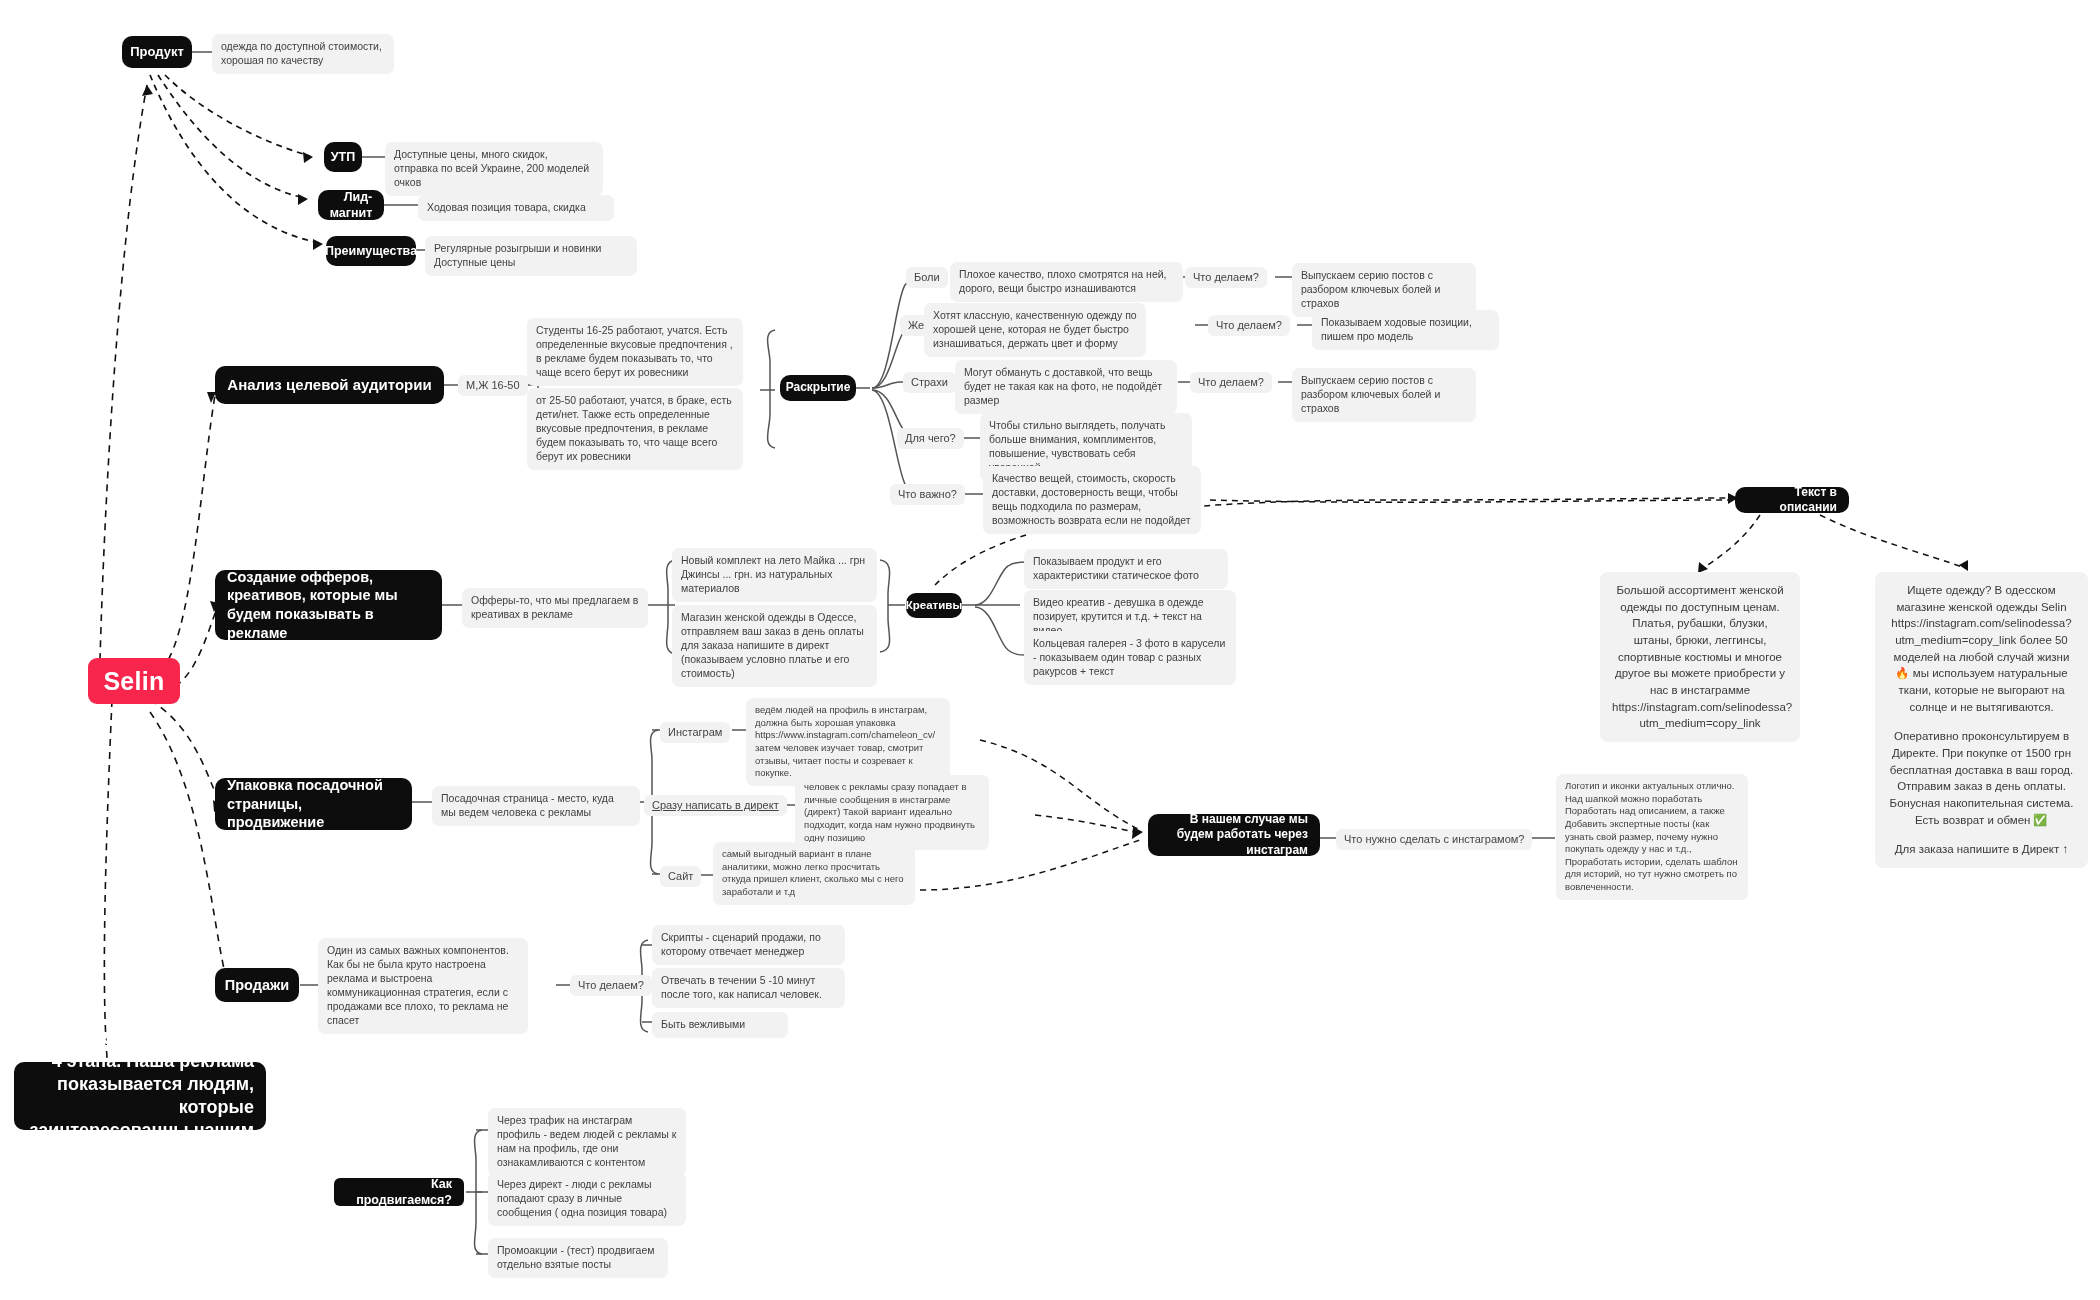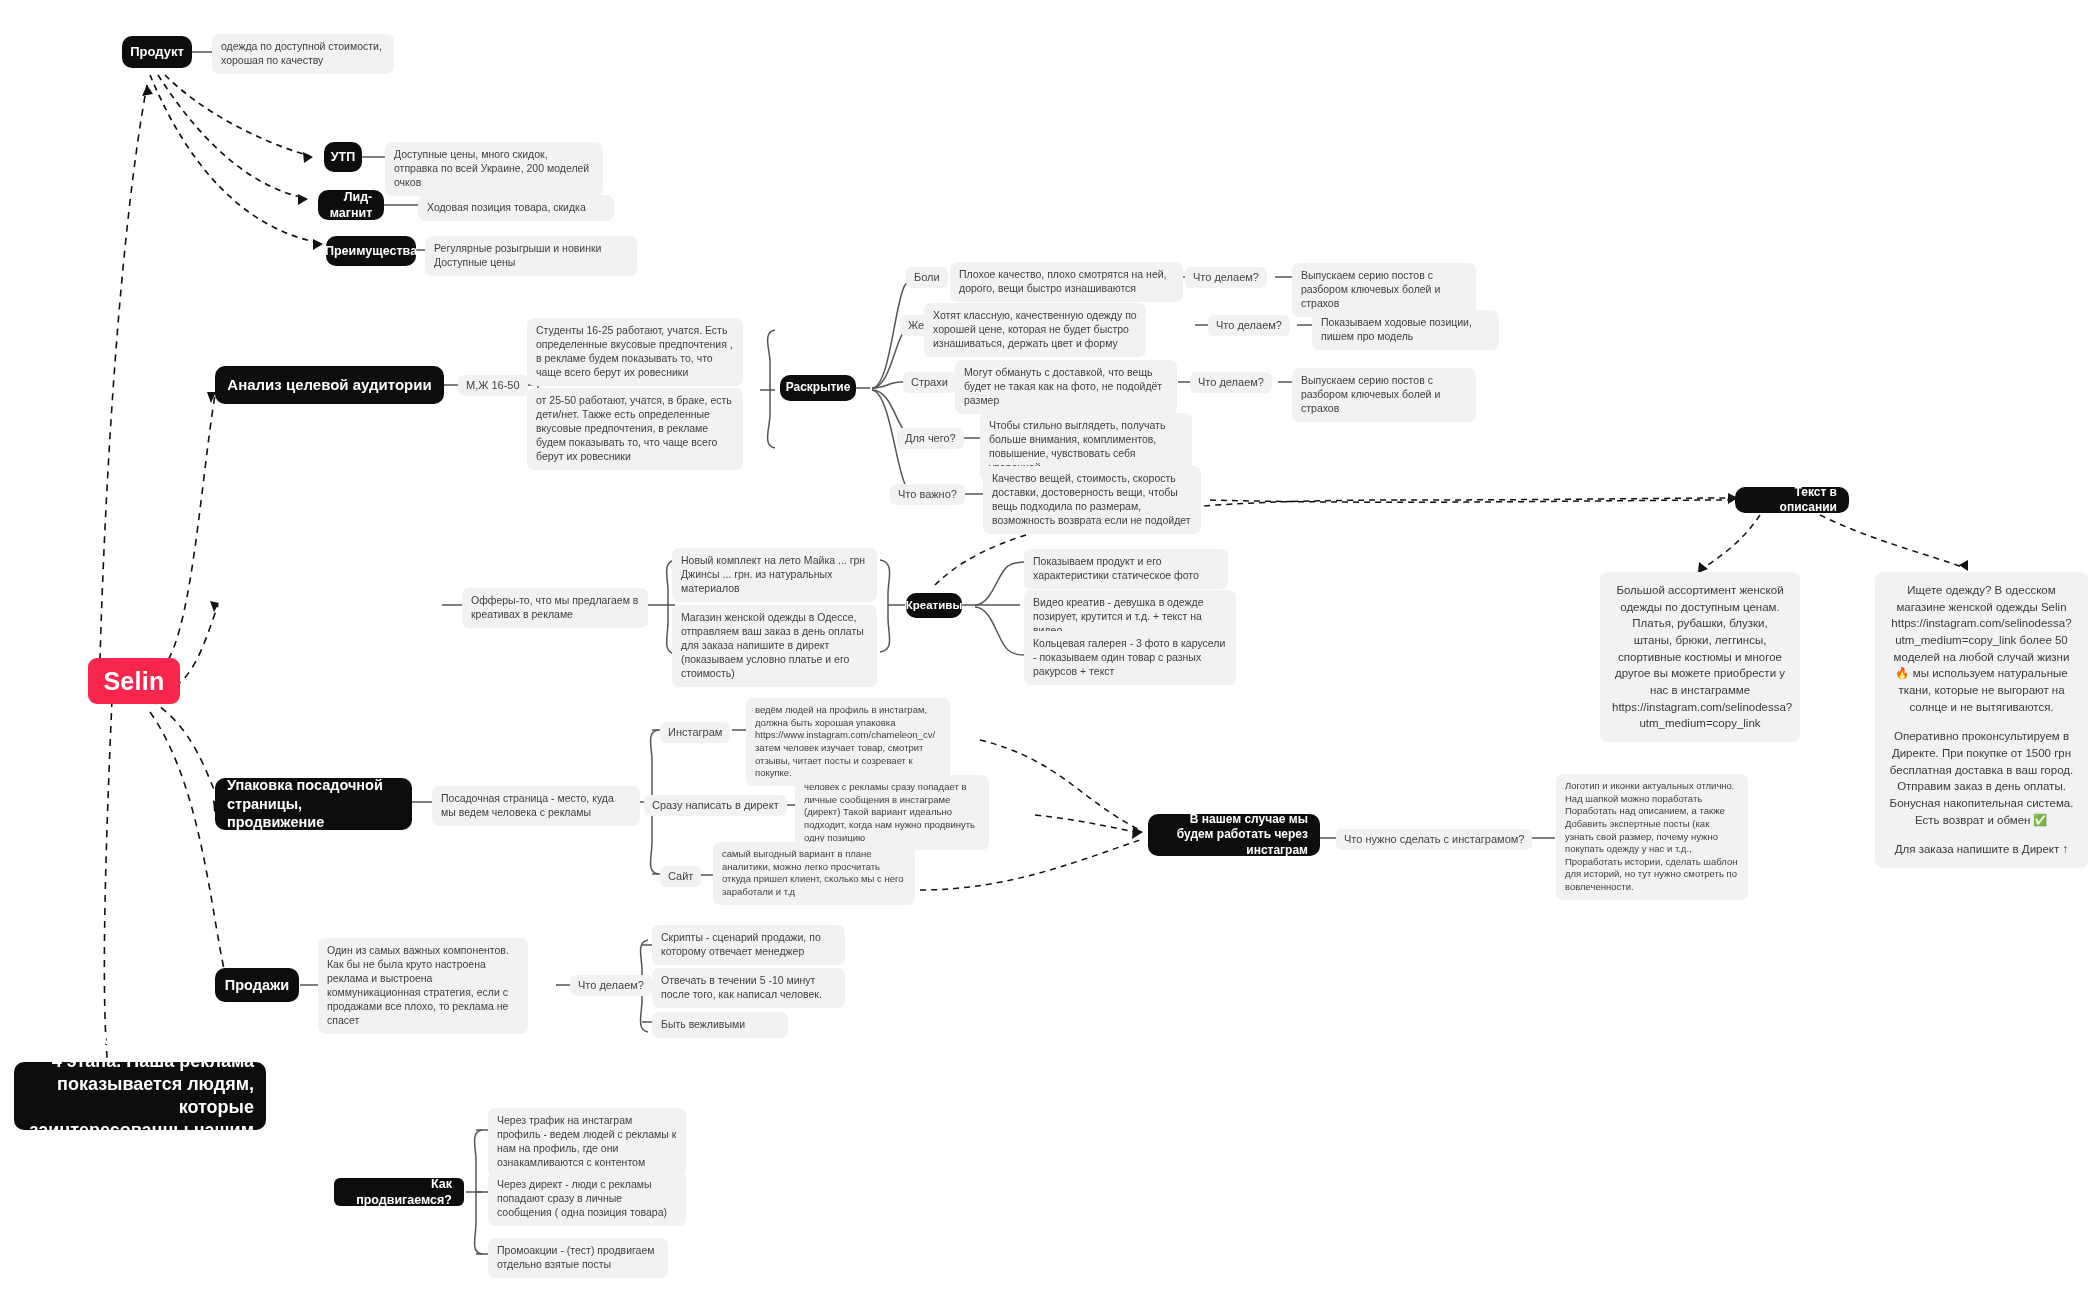--- a/index.html
+++ b/index.html
@@ -359,20 +359,23 @@
     <span>Чтобы стильно выглядеть, получать больше внимания, комплиментов, повышение, чувствовать себя уверенной</span>
   </div>
 
   <div class="node label-chip" style="left:890px; top:484px;">
     <span>Что важно?</span>
   </div>
   <div class="node chip s" style="left:983px; top:466px; width:218px;">
     <span>Качество вещей, стоимость, скорость доставки, достоверность вещи, чтобы вещь подходила по размерам, возможность возврата если не подойдет</span>
   </div>
 
+  <div class="node dark left" style="left:215px; top:570px; width:227px; height:70px; font-size:14.5px;">
+    <span>Создание офферов, креативов, которые мы будем показывать в рекламе</span>
+  </div>
   <div class="node chip s" style="left:462px; top:588px; width:186px;">
     <span>Офферы-то, что мы предлагаем  в креативах в рекламе</span>
   </div>
 
   <div class="node chip s" style="left:672px; top:548px; width:205px;">
     <span>Новый комплект на лето Майка ... грн Джинсы ... грн. из натуральных материалов</span>
   </div>
   <div class="node chip s" style="left:672px; top:605px; width:205px;">
     <span>Магазин женской одежды в Одессе, отправляем ваш заказ в день оплаты для заказа напишите в директ (показываем условно платье и его стоимость)</span>
   </div>
@@ -411,21 +414,21 @@
     <span>Посадочная страница - место, куда мы ведем человека с рекламы</span>
   </div>
 
   <div class="node label-chip" style="left:660px; top:722px;">
     <span>Инстаграм</span>
   </div>
   <div class="node chip tiny" style="left:746px; top:698px; width:204px;">
     <span>ведём людей на профиль в инстаграм, должна быть хорошая упаковка https://www.instagram.com/chameleon_cv/ затем человек изучает товар, смотрит отзывы, читает посты и созревает к покупке.</span>
   </div>
 
-  <div class="node label-chip" style="left:644px; top:795px;">
+  <div class="node label-chip" style="left:644px; top:795px;text-decoration:underline;">
     <span>Сразу написать в директ</span>
   </div>
   <div class="node chip tiny" style="left:795px; top:775px; width:194px;">
     <span>человек с рекламы сразу попадает в личные сообщения в инстаграме (директ) Такой вариант идеально подходит, когда нам нужно продвинуть одну позицию</span>
   </div>
 
   <div class="node label-chip" style="left:660px; top:866px;">
     <span>Сайт</span>
   </div>
   <div class="node chip tiny" style="left:713px; top:842px; width:202px;">

